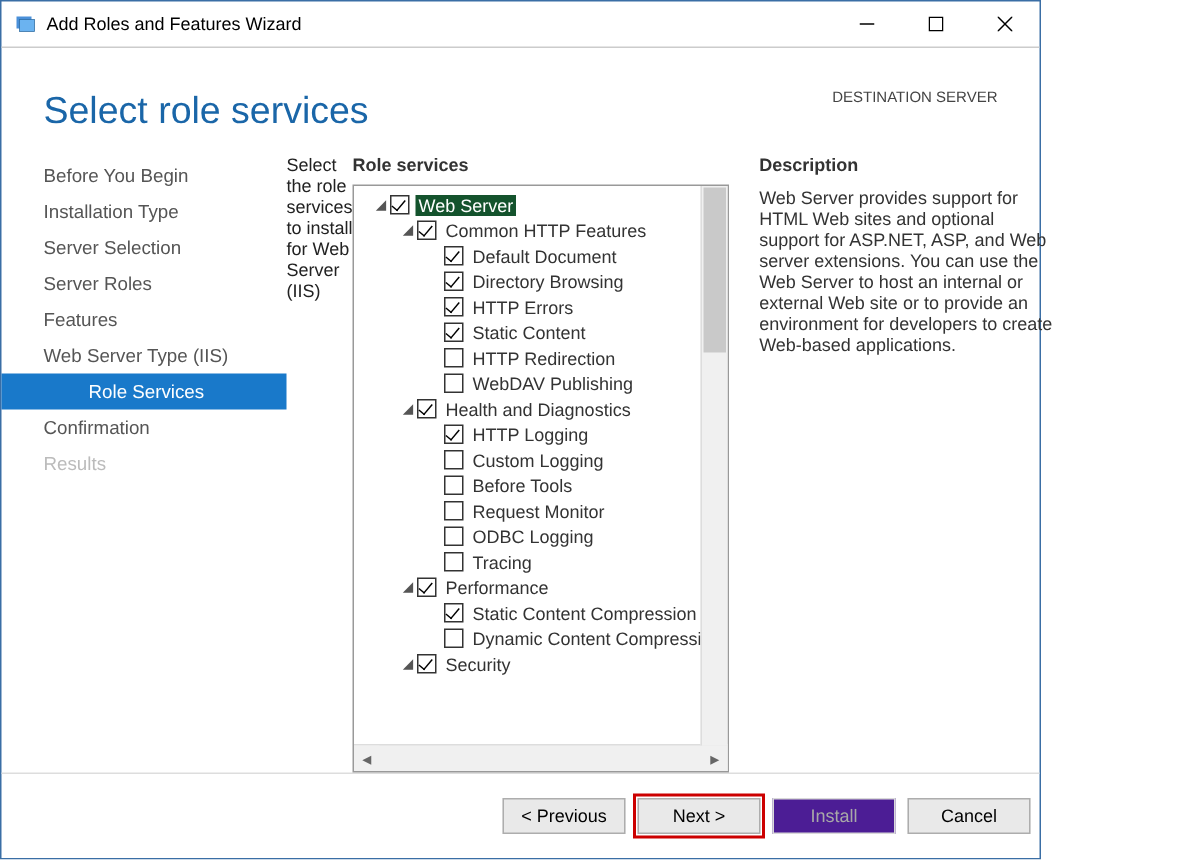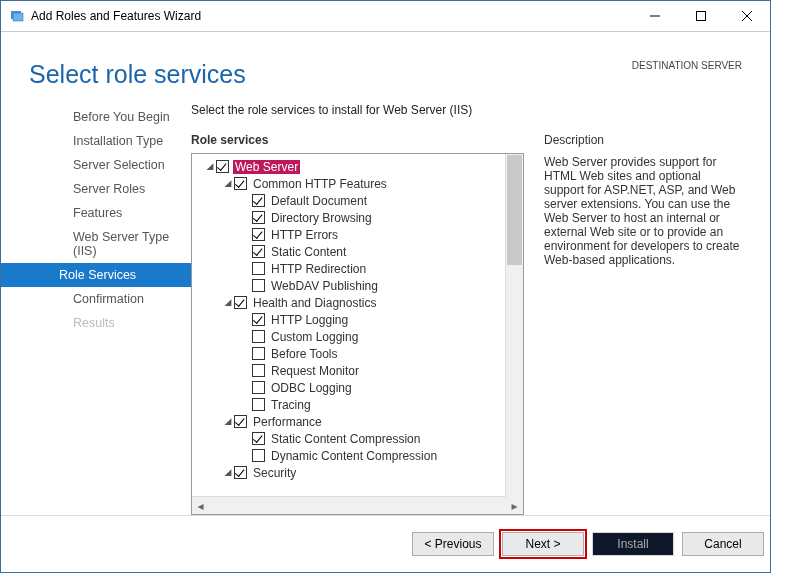--- a/index.html
+++ b/index.html
@@ -1,56 +1,56 @@
 <!DOCTYPE html>
 <html><head>
 <meta charset="utf-8">
 <style>
   html,body{margin:0;padding:0;font-family:"Segoe UI",Arial,sans-serif;font-size:12px;color:#333;background:#fff}
-  .window{width:771px;height:573px;border:1px solid #3a6ea5;box-sizing:border-box;position:relative;display:flex;flex-direction:column}
+  .window{width:694px;height:573px;border:1px solid #3a6ea5;box-sizing:border-box;position:relative;display:flex;flex-direction:column}
   .titlebar{height:30px;display:flex;align-items:center;border-bottom:1px solid #ccc;padding:0 0 0 8px}
   .titlebar .appicon{width:16px;height:16px;margin-right:6px;display:flex;align-items:center}
   .titlebar .title{flex:1;font-size:12px;color:#000}
   .titlebar .sys{display:flex;height:100%}
   .titlebar .sysbtn{width:46px;display:flex;align-items:center;justify-content:center;cursor:default}
   .titlebar .sysbtn svg{stroke:#000;stroke-width:1}
   .header{display:flex;padding:28px 28px 14px 28px;align-items:flex-start}
   .header h1{font-size:25px;font-weight:300;color:#1a66a8;margin:0;flex:1}
   .destlabel{font-size:10px;color:#444;text-align:right}
   .body{flex:1;display:flex;padding:0 0 0 0;min-height:0}
   .nav{width:190px;padding-top:2px;font-size:12.5px;color:#555}
-  .nav .item{padding:5px 0 5px 72px;cursor:default}
+  .nav .item{padding:5px 0 5px 28px;cursor:default}
   .nav .item.sel{background:#1979ca;color:#fff;padding-left:58px}
   .nav .sub{padding-left:58px}
   .nav .item.dis{color:#bbb}
-  .main{flex:1;display:flex;flex-direction:column;min-width:0;padding-right:8px}
+  .main{flex:1;display:flex;min-width:0;padding-right:8px}
   .instr{font-size:12px;color:#222;margin-bottom:16px}
   .cols{flex:1;display:flex;gap:20px;min-height:0}
   .treecol{flex:1;display:flex;flex-direction:column;min-width:0}
   .treelabel{font-weight:bold;font-size:12px;margin-bottom:6px}
   .treebox{flex:1;border:1px solid #999;position:relative;display:flex;flex-direction:column;min-height:0}
   .treeinner{flex:1;overflow:hidden;position:relative;padding:4px 2px;font-size:12px}
   .vsb{position:absolute;right:0;top:0;bottom:17px;width:17px;background:#f0f0f0;border-left:1px solid #ddd}
   .vsb .thumb{position:absolute;left:1px;right:1px;top:1px;height:110px;background:#c9c9c9}
   .hsb{height:17px;background:#f0f0f0;border-top:1px solid #ddd;display:flex}
   .hsb .ar{width:17px;display:flex;align-items:center;justify-content:center;color:#666;background:#f0f0f0}
   .hsb .track{flex:1}
   .node{display:flex;align-items:center;height:17px;white-space:nowrap}
   .tw{width:12px;text-align:center;color:#555;font-size:12px;line-height:11px;cursor:default;user-select:none}
   .cb{width:13px;height:13px;border:1px solid #333;background:#fff;margin-right:4px;display:inline-flex;align-items:center;justify-content:center;box-sizing:border-box;cursor:default}
   .cb.chk::after{content:"";width:8px;height:4px;border-left:1.8px solid #000;border-bottom:1.8px solid #000;transform:rotate(-50deg) translate(0px,-1px)}
   .lbl{padding:0 2px}
-  .lbl.hl{background:#be185d;color:#fff}
+  .lbl.hl{background:#14532d;color:#fff}
   .ind{display:inline-block}
   .desccol{width:200px;font-size:12px;color:#333;padding-right:18px}
-  .desccol .h{font-weight:normal;margin-bottom:8px}
+  .desccol .h{font-weight:bold;margin-bottom:8px}
   .footer{height:56px;border-top:1px solid #ddd;display:flex;align-items:center;justify-content:flex-end;padding-right:6px;gap:8px}
   .btn{min-width:82px;height:24px;border:1px solid #adadad;background:#e9e9e9;font-family:inherit;font-size:12px;cursor:default;padding:0 8px}
   .btn.primary{outline:2px solid #c00;outline-offset:1px}
-  .btn:disabled{color:#a8a8a8;background:#0f172a;border-color:#d9d9d9}
+  .btn:disabled{color:#a8a8a8;background:#4c1d95;border-color:#d9d9d9}
 </style>
 </head>
 <body>
 <div class="window">
 
   <div class="titlebar">
     <span class="appicon">
       <svg width="16" height="16" viewBox="0 0 16 16">
           <rect x="2" y="3" width="10" height="8" fill="#4a90d9"></rect>
           <rect x="4" y="5" width="10" height="8" fill="#6bb3f0" stroke="#2c6aa0" stroke-width="0.5"></rect>

